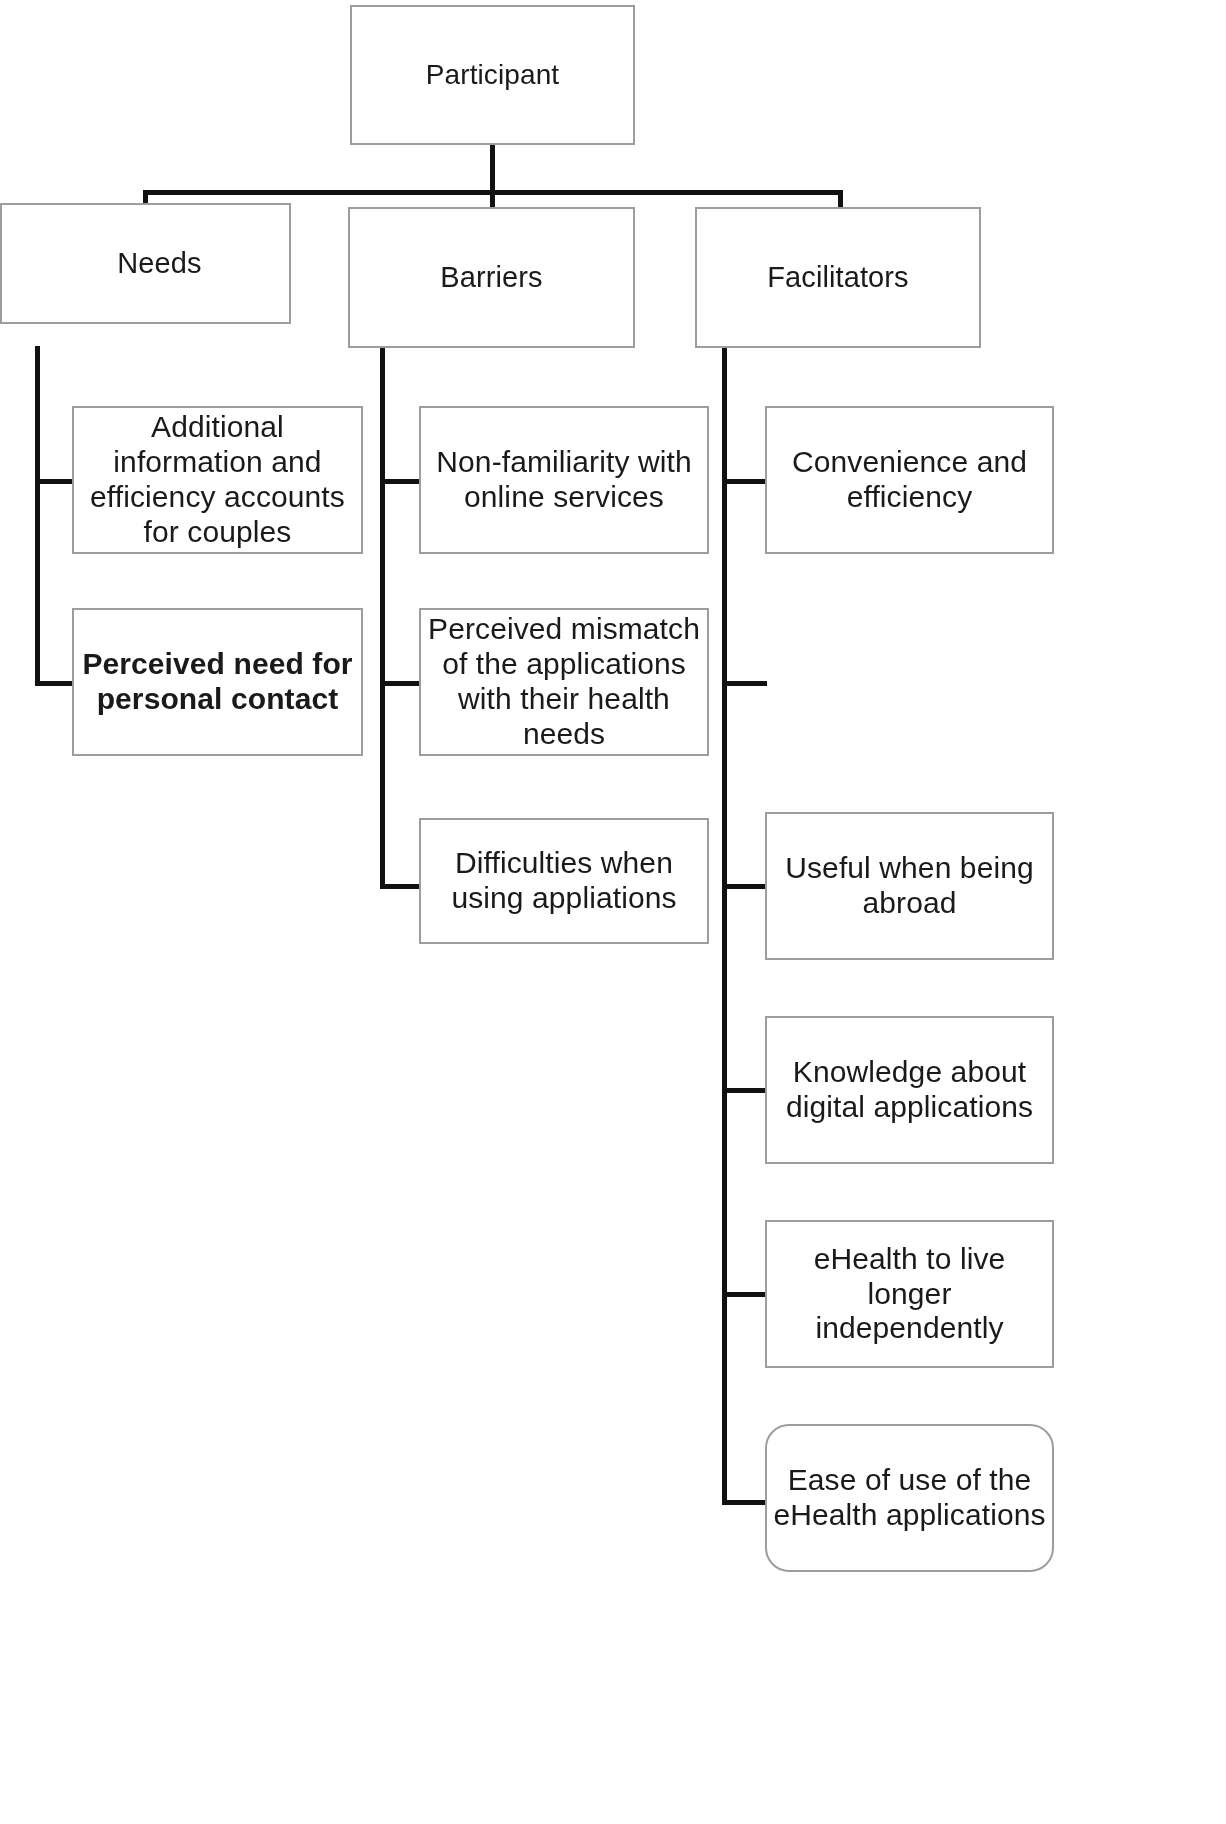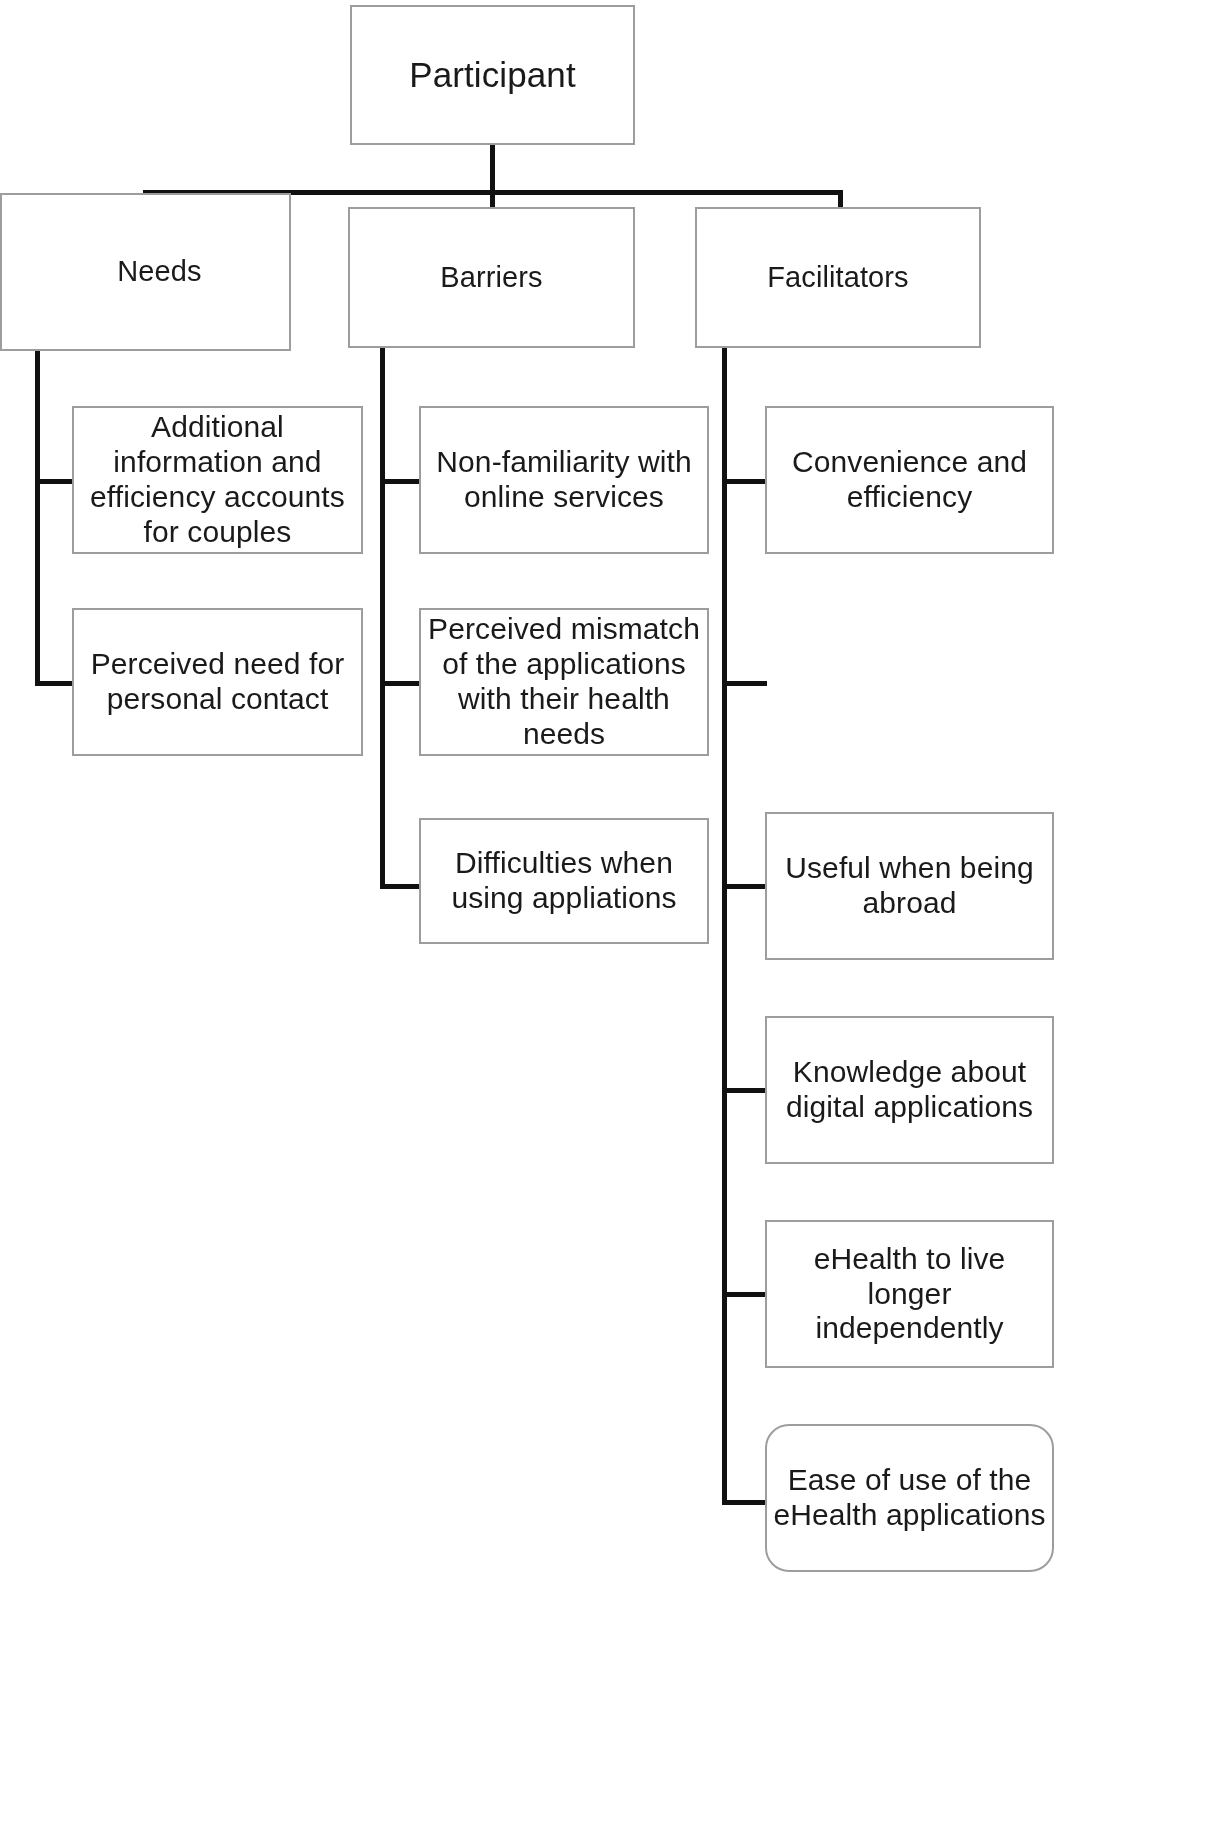--- a/index.html
+++ b/index.html
@@ -33,21 +33,21 @@
   }
   .node .label {
     display: block;
     width: 100%;
     padding: 0 6px;
     box-sizing: border-box;
     line-height: 1.16;
     letter-spacing: 0.1px;
   }
   
-  .node.root { font-size: 35px; }
+  .node.root { font-size: 28px; }
   
   .node.theme { font-size: 29px; }
   
   .node.leaf { font-size: 30px; }
 
   
   .ln {
     position: absolute;
     background: #111111;
     z-index: 2;
@@ -84,37 +84,37 @@
   <div class="ln h" style="left:722px; top:681px; width:45px;"></div>
   <div class="ln h" style="left:722px; top:884px; width:45px;"></div>
   <div class="ln h" style="left:722px; top:1088px; width:45px;"></div>
   <div class="ln h" style="left:722px; top:1292px; width:45px;"></div>
   <div class="ln h" style="left:722px; top:1500px; width:45px;"></div>
 
   <div class="node root" style="left:350px; top:5px; width:285px; height:140px;">
     <span class="label">Participant</span>
   </div>
 
-  <div class="node theme" style="left:0px; top:193px; width:291px; height:158px;padding-left:28px;">
+  <div class="node theme" style="left:0px; top:203px; width:291px; height:121px;padding-left:28px;">
     <span class="label">Needs</span>
   </div>
 
   <div class="node theme" style="left:348px; top:207px; width:287px; height:141px;">
     <span class="label">Barriers</span>
   </div>
 
   <div class="node theme" style="left:695px; top:207px; width:286px; height:141px;">
     <span class="label">Facilitators</span>
   </div>
 
   <div class="node leaf" style="left:72px; top:406px; width:291px; height:148px;">
     <span class="label">Additional information and efficiency accounts for couples</span>
   </div>
 
-  <div class="node leaf" style="left:72px; top:608px; width:291px; height:148px;">
+  <div class="node leaf" style="left:72px; top:608px; width:291px; height:148px;font-weight:bold;">
     <span class="label">Perceived need for personal contact</span>
   </div>
 
   <div class="node leaf" style="left:419px; top:406px; width:290px; height:148px;">
     <span class="label">Non-familiarity with online services</span>
   </div>
 
   <div class="node leaf" style="left:419px; top:608px; width:290px; height:148px;">
     <span class="label">Perceived mismatch of the applications with their health needs</span>
   </div>

